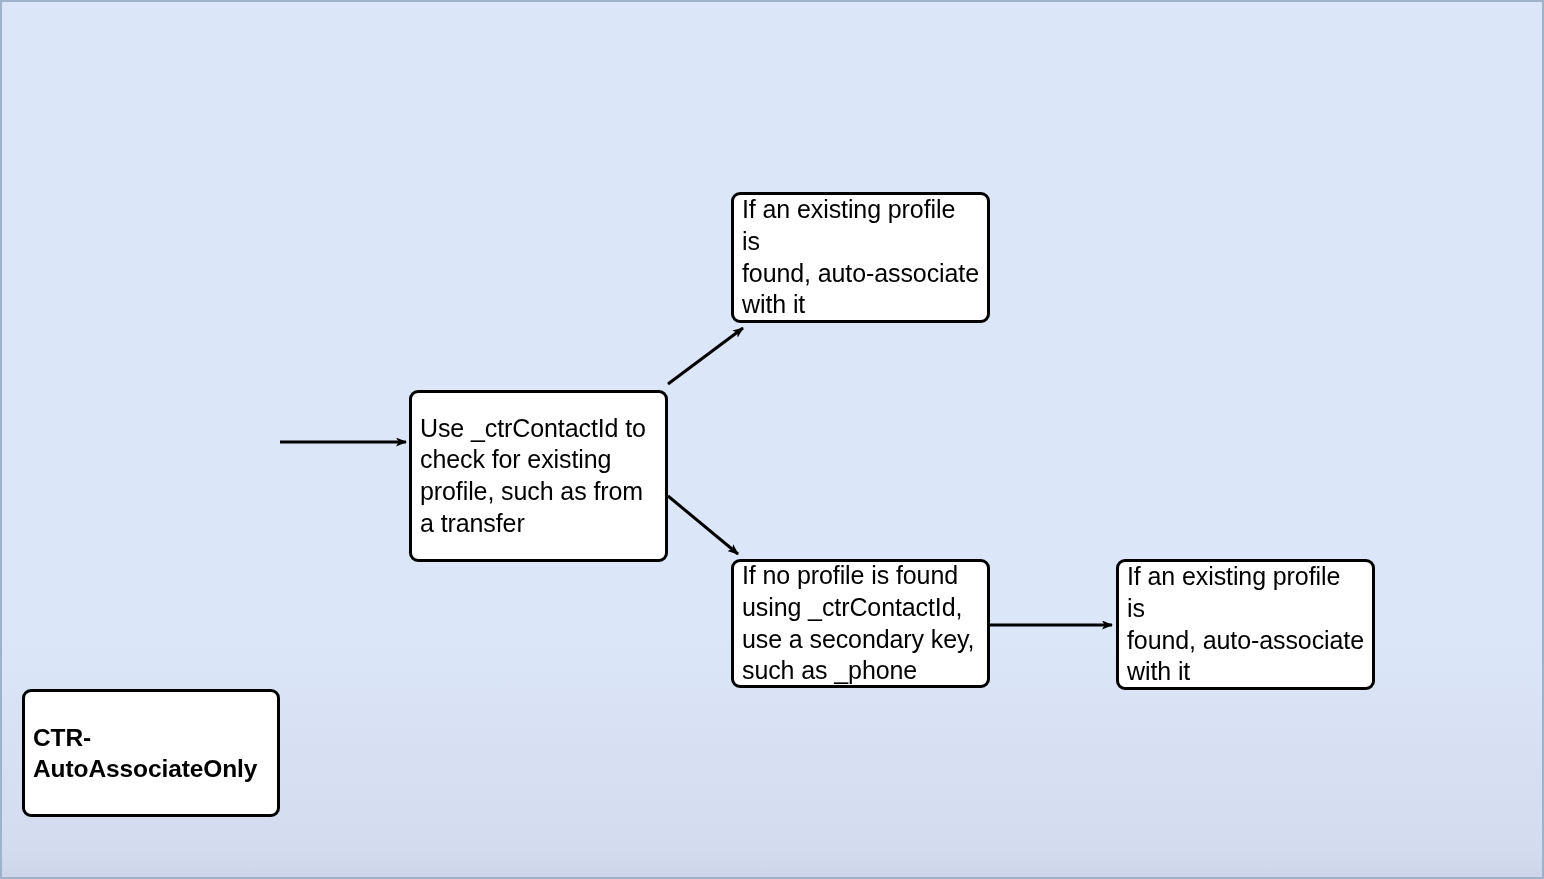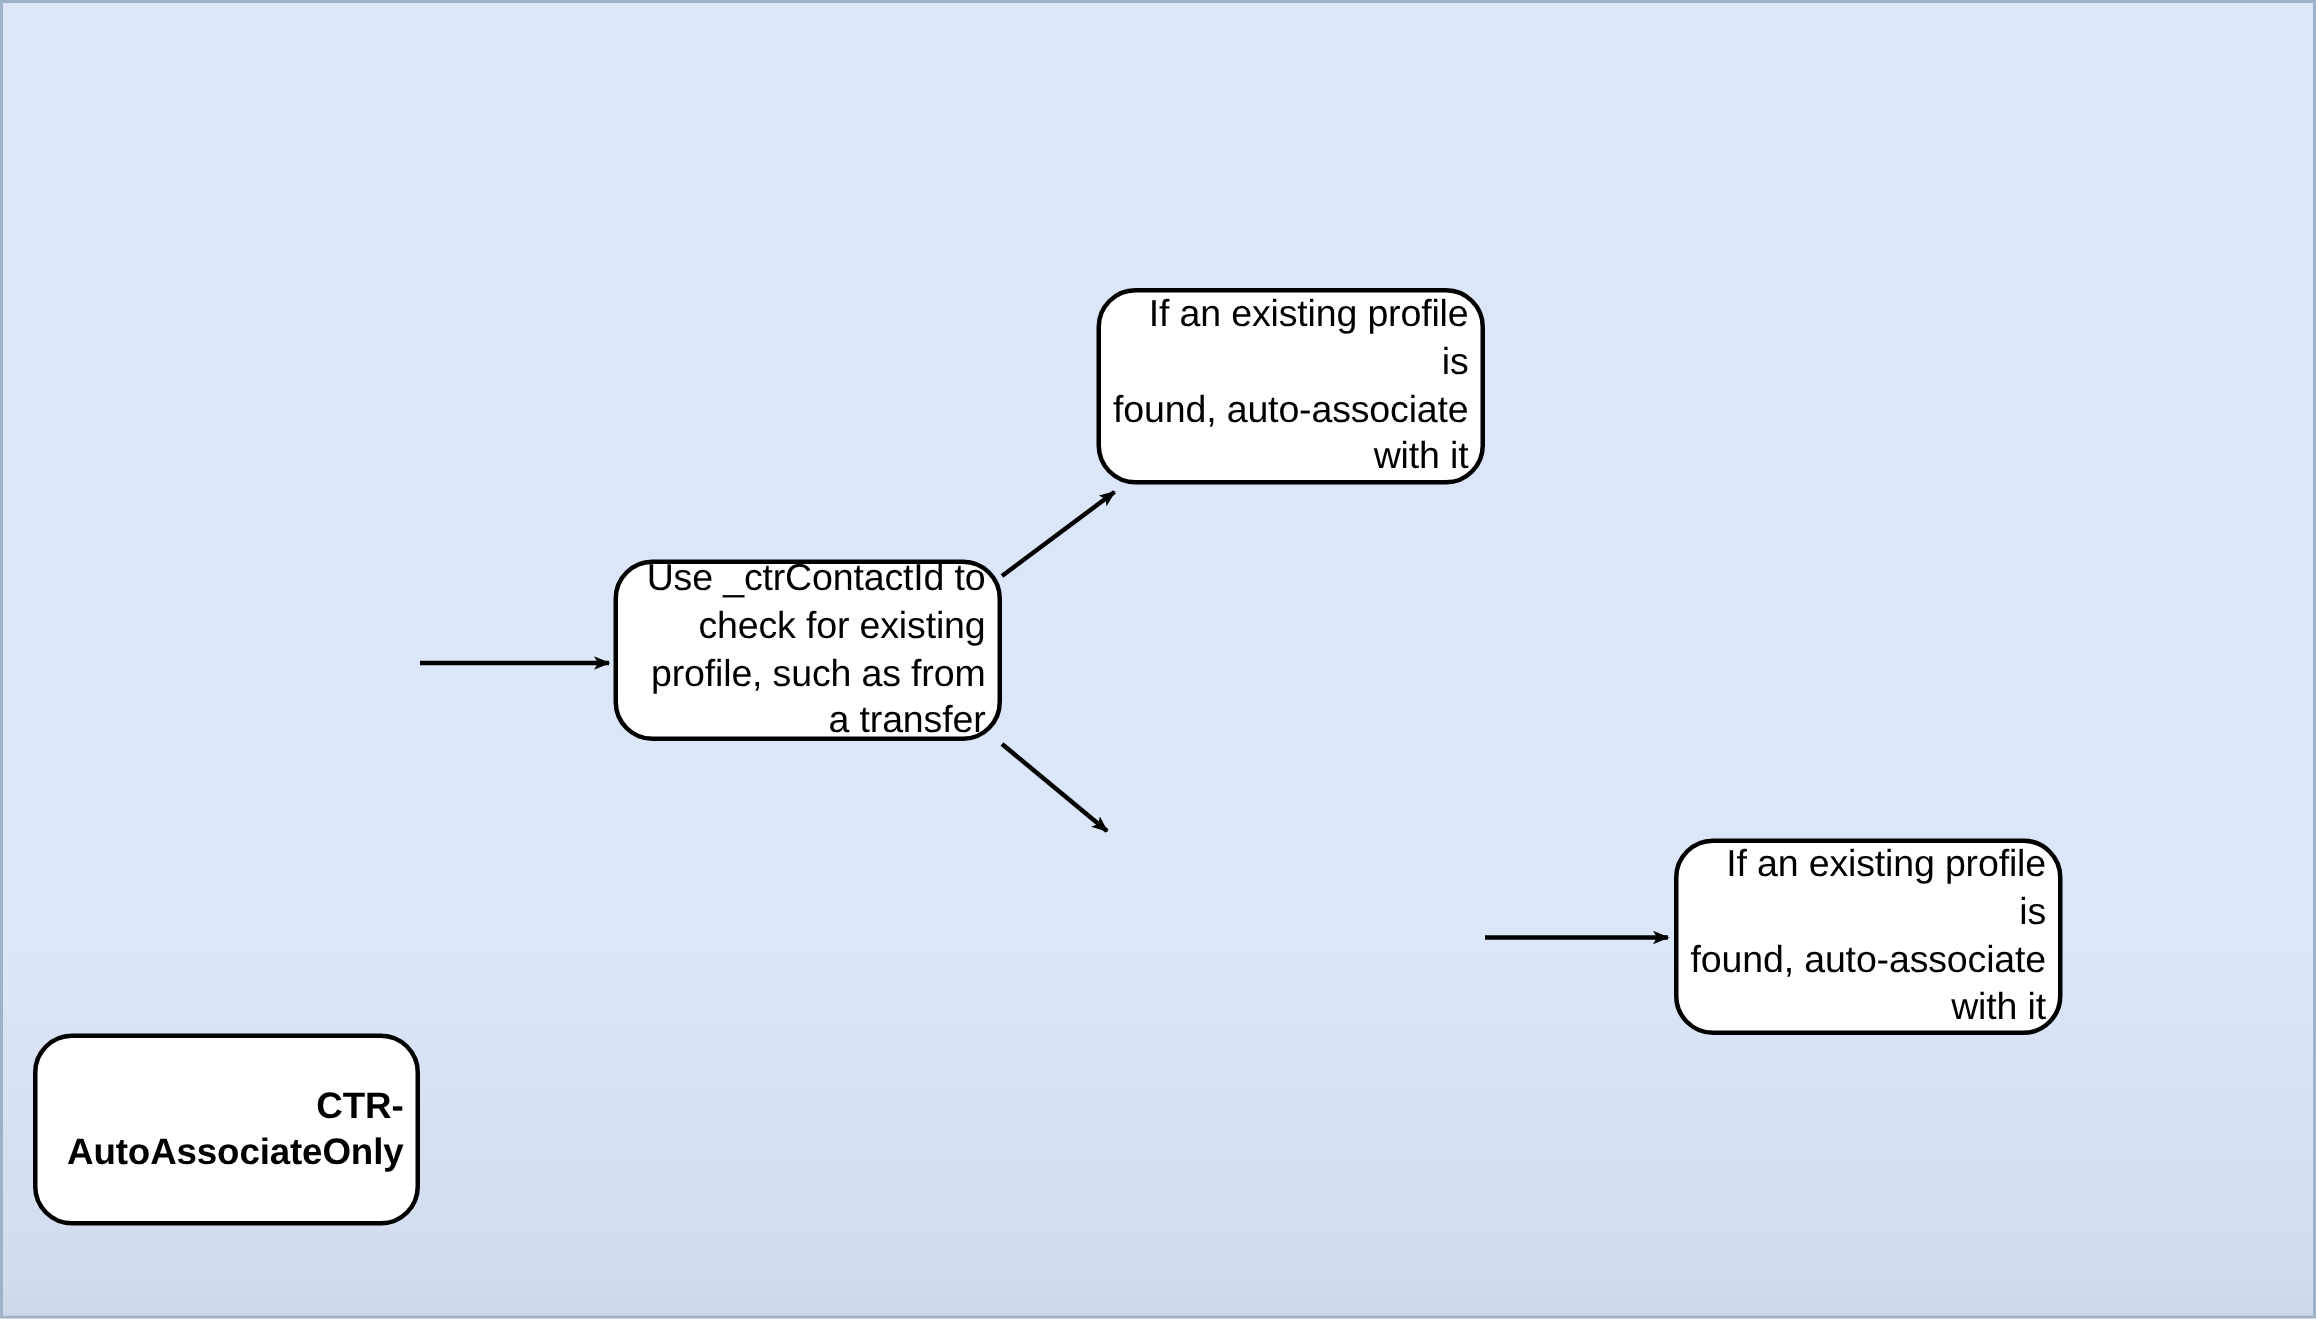--- a/index.html
+++ b/index.html
@@ -27,25 +27,25 @@
     top: 0;
     width: 1544px;
     height: 879px;
     pointer-events: none;
   }
   .node {
     position: absolute;
     box-sizing: border-box;
     background: #ffffff;
     border: 3px solid #000000;
-    border-radius: 26px;
+    border-radius: 9px;
     display: flex;
     align-items: center;
     justify-content: center;
-    text-align: right;
+    text-align: left;
     color: #000000;
     font-size: 25px;
     line-height: 1.27;
     letter-spacing: -0.1px;
     padding: 4px 8px;
   }
   .node.bold {
     font-weight: bold;
     font-size: 24.5px;
   }
@@ -70,33 +70,39 @@
     <line x1="278" y1="440" x2="404" y2="440" stroke="#000000" stroke-width="3" marker-end="url(#arrowhead)"></line>
 
     <line x1="666" y1="382" x2="741" y2="326" stroke="#000000" stroke-width="3" marker-end="url(#arrowhead)"></line>
 
     <line x1="666" y1="494" x2="736" y2="552" stroke="#000000" stroke-width="3" marker-end="url(#arrowhead)"></line>
 
     <line x1="988" y1="623" x2="1110" y2="623" stroke="#000000" stroke-width="3" marker-end="url(#arrowhead)"></line>
   </svg>
 
 
-  <div class="node" style="left: 407px; top: 371px; width: 259px; height: 121px;">
+  <div class="node" style="left: 407px; top: 388px; width: 259px; height: 172px;">
     <span class="node-label">Use _ctrContactId to
 check for existing
 profile, such as from
 a transfer</span>
   </div>
 
   <div class="node" style="left: 729px; top: 190px; width: 259px; height: 131px;">
     <span class="node-label">If an existing profile is
 found, auto-associate
 with it</span>
   </div>
 
+  <div class="node" style="left: 729px; top: 557px; width: 259px; height: 129px;">
+    <span class="node-label">If no profile is found
+using _ctrContactId,
+use a secondary key,
+such as _phone</span>
+  </div>
 
   <div class="node" style="left: 1114px; top: 557px; width: 259px; height: 131px;">
     <span class="node-label">If an existing profile is
 found, auto-associate
 with it</span>
   </div>
 
   <div class="node bold" style="left: 20px; top: 687px; width: 258px; height: 128px;">
     <span class="node-label">CTR-
 AutoAssociateOnly</span>

